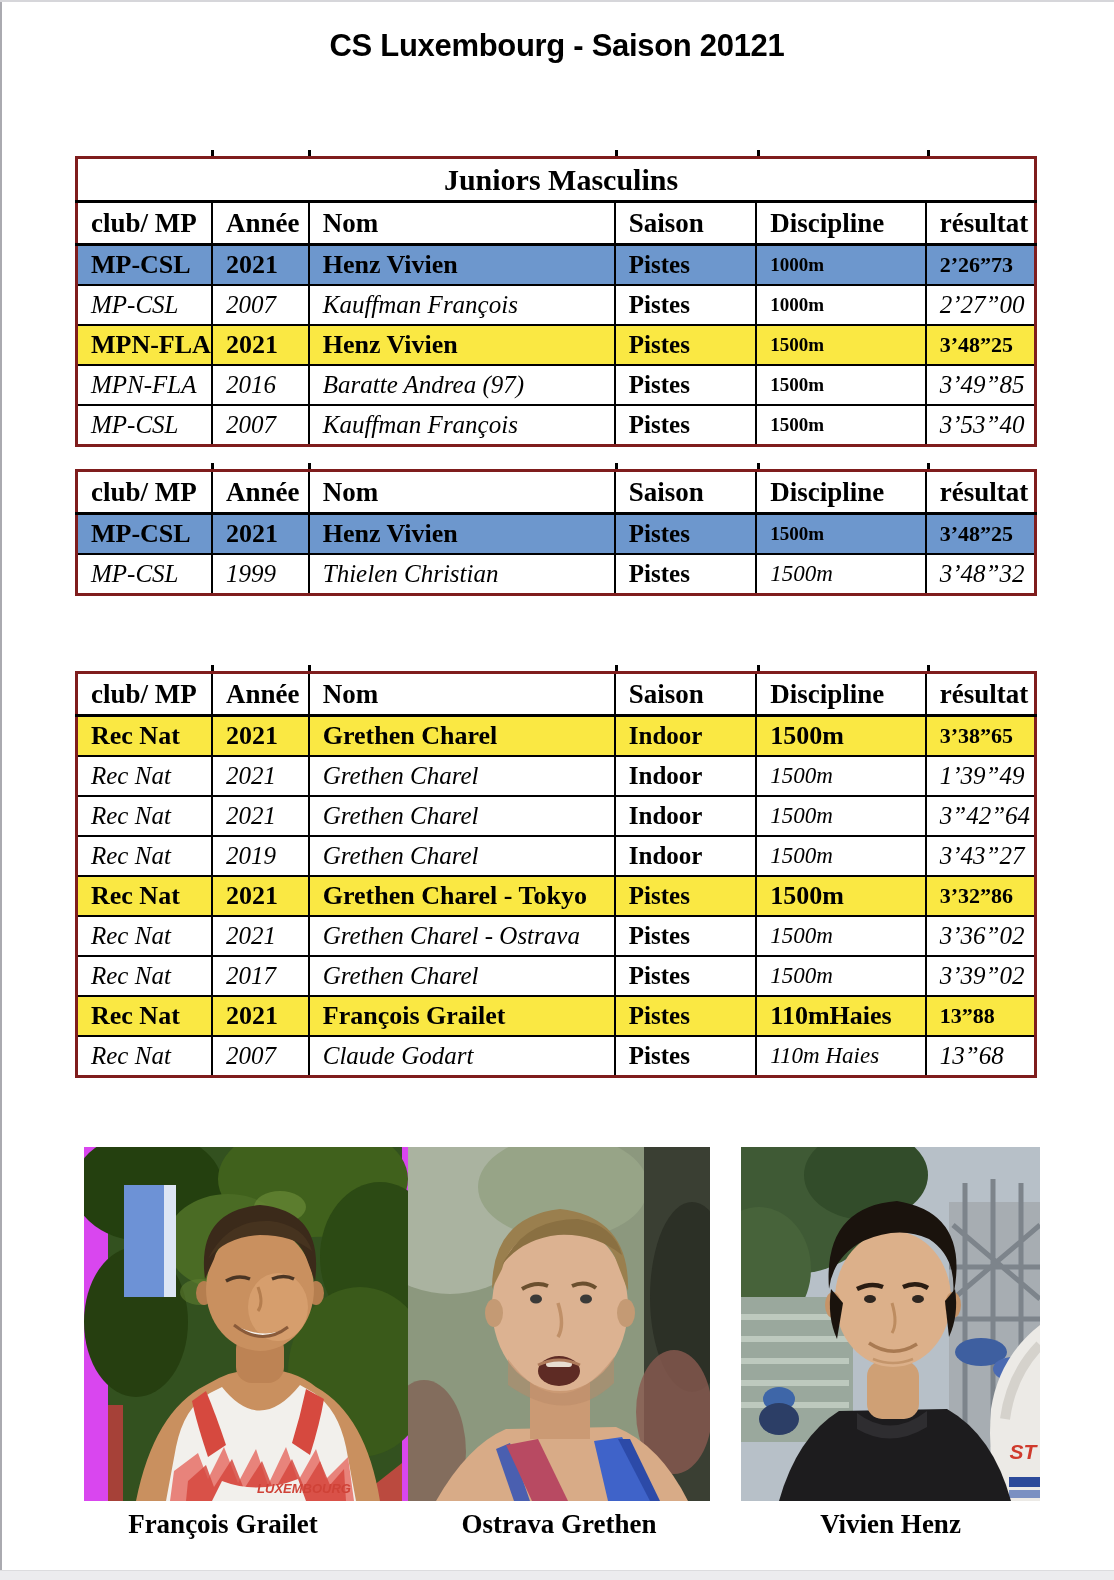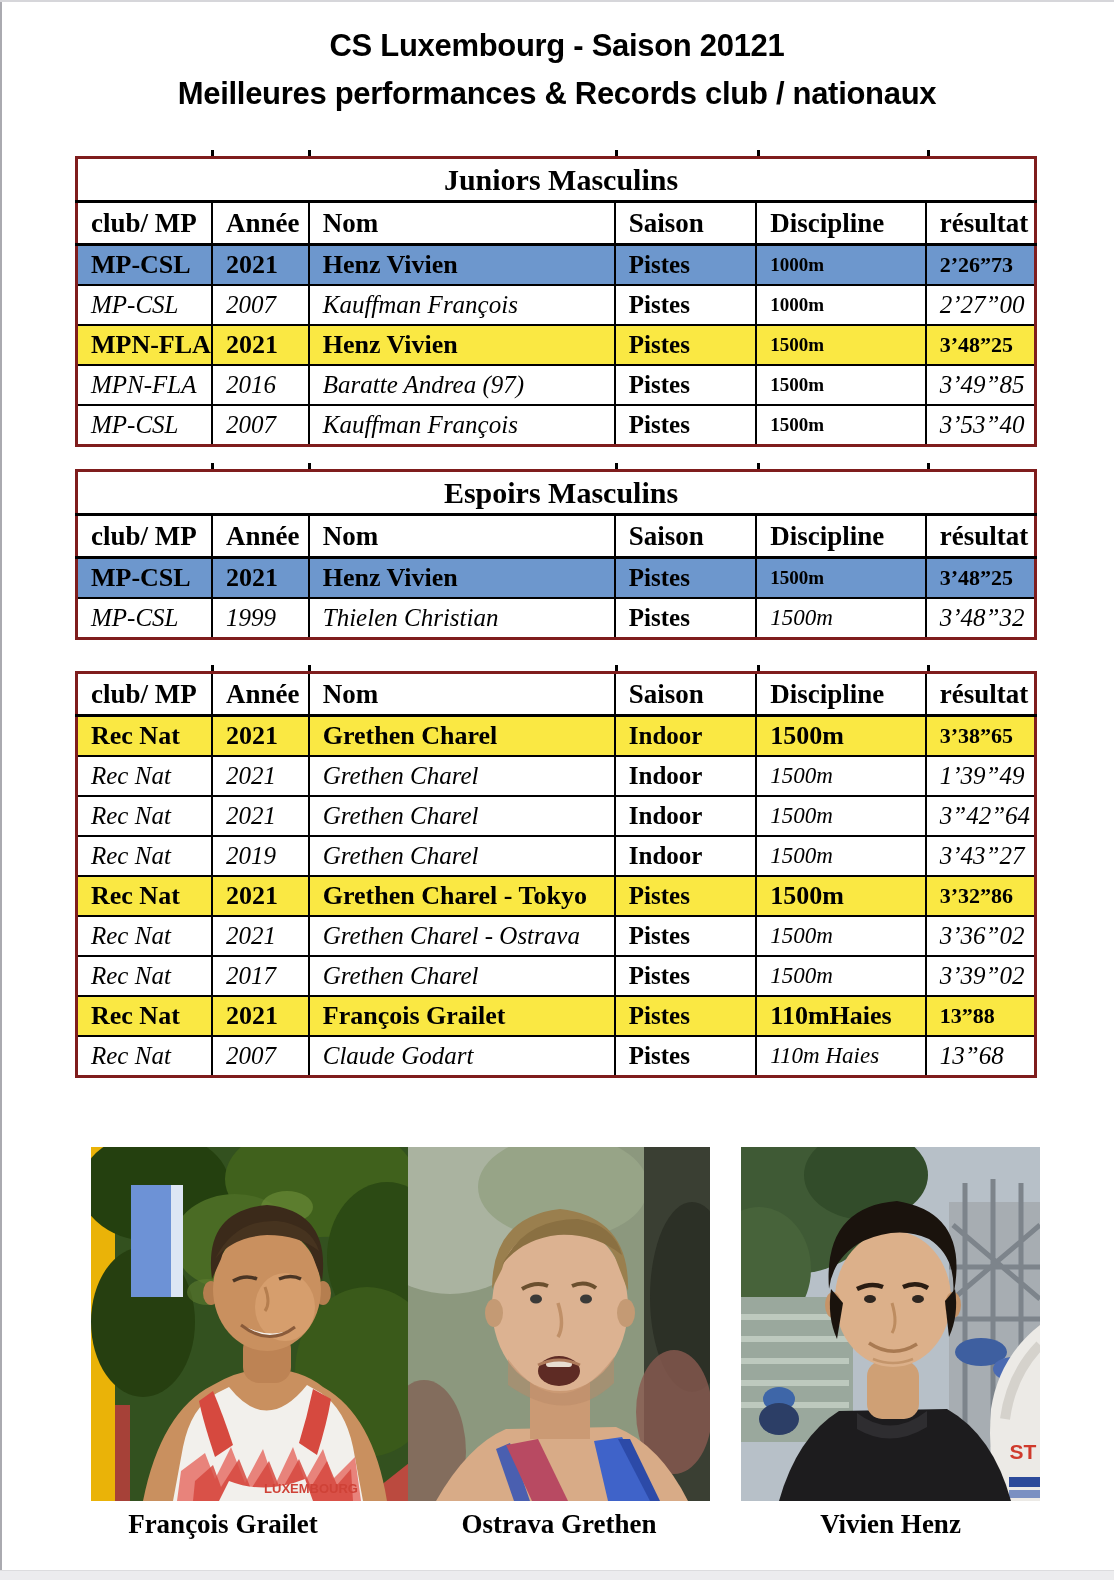--- a/index.html
+++ b/index.html
@@ -38,39 +38,38 @@
   tr.hl-yellow{background:#fae843;}
   tr.hl-blue td,tr.hl-yellow td{font-weight:700;font-size:26px;font-style:normal;}
   tr.plain td{font-style:italic;}
   td.c-saison{font-style:normal !important;font-weight:700 !important;font-size:25px !important;}
   td.disc-small{font-style:normal !important;font-weight:700 !important;font-size:19px !important;}
   td.disc-big{font-style:normal !important;font-weight:700 !important;font-size:26px !important;}
   td.disc-italic{font-style:italic !important;font-weight:400 !important;font-size:23px !important;}
   tr.hl-blue td.c-res,tr.hl-yellow td.c-res{font-size:22px;}
 
   
-  .photo{position:absolute;top:1147px;height:354px;overflow:hidden;background:#eab308;}
-  .ph1{left:91px;width:342px;}
+  .photo{position:absolute;top:1147px;height:354px;overflow:hidden;background:#d946ef;font-style:italic;}
+  .ph1{left:84px;width:342px;}
   .ph2{left:408px;width:302px;}
   .ph3{left:741px;width:299px;}
   .photo svg{display:block;width:100%;height:100%;}
   .cap{position:absolute;top:1509px;height:40px;text-align:center;font-weight:700;font-size:27px;}
   .cap1{left:76px;width:294px;}
   .cap2{left:408px;width:302px;}
   .cap3{left:741px;width:299px;}
 </style>
 </head>
 <body>
 
 <div class="edge-left"></div>
 <div class="edge-top"></div>
 
 <div class="doc-header">
   <div>CS Luxembourg - Saison 20121</div>
-  <div>Meilleures performances &amp; Records club / nationaux</div>
 </div>
 
 <div class="tbl t1">
   <div class="tick" style="left:14.14%"></div>
   <div class="tick" style="left:24.22%"></div>
   <div class="tick" style="left:56.13%"></div>
   <div class="tick" style="left:70.89%"></div>
   <div class="tick" style="left:88.57%"></div>
   <table>
     <colgroup>
@@ -148,23 +147,20 @@
   <table>
     <colgroup>
         <col style="width:14.14%">
         <col style="width:10.08%">
         <col style="width:31.91%">
         <col style="width:14.76%">
         <col style="width:17.67%">
         <col style="width:11.44%">
       </colgroup>
     <tbody>
-      <tr>
-          <td class="title-cell" colspan="6">Espoirs Masculins</td>
-        </tr>
       <tr>
         <th>club/ MP</th>
         <th>Année</th>
         <th>Nom</th>
         <th>Saison</th>
         <th>Discipline</th>
         <th>résultat</th>
       </tr>
     </tbody>
     <tbody>

